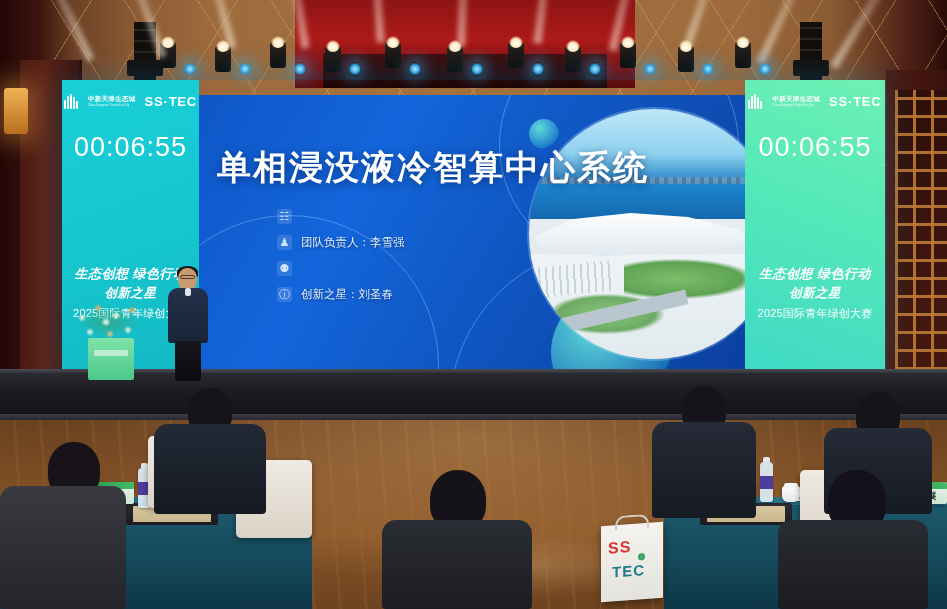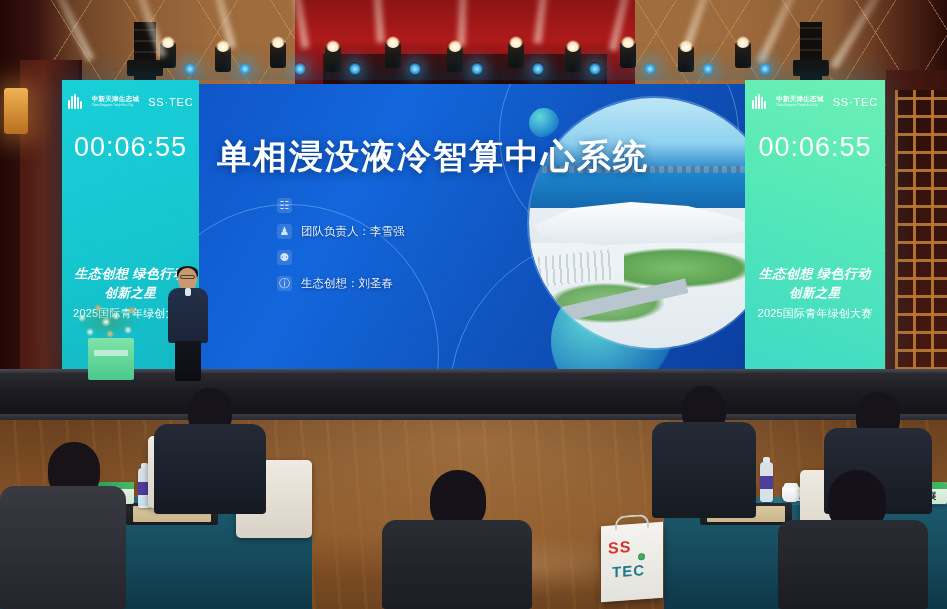--- a/index.html
+++ b/index.html
@@ -75,21 +75,21 @@
     background:radial-gradient(circle,#cfefff,#2ea8e8 45%,rgba(40,150,220,.15) 70%,transparent 72%);
     box-shadow:0 0 14px 4px rgba(60,170,230,.5); }
 
   
   .led{ position:absolute; left:62px; top:80px; width:823px; height:293px;
         box-shadow:0 0 30px rgba(0,120,180,.35); overflow:hidden; }
   .led-left{ position:absolute; left:0; top:0; width:137px; height:100%;
         background:linear-gradient(160deg,#19cfd8 0%, #16c6cf 55%, #13b8c4 100%); }
   .led-right{ position:absolute; right:0; top:0; width:140px; height:100%;
         background:linear-gradient(200deg,#6ef0b4 0%, #54e8b8 45%, #3fd9c6 100%); }
-  .led-center{ position:absolute; left:137px; top:4px; width:546px; height:100%;
+  .led-center{ position:absolute; left:137px; top:15px; width:546px; height:100%;
         background:linear-gradient(120deg,#0f56c8 0%, #1366db 30%, #0f53bd 62%, #0b3f9e 100%);
         overflow:hidden; }
 
   
   .arc{ position:absolute; border:1.5px solid rgba(150,210,255,.4); border-radius:50%; }
   .blob-cyan{ position:absolute; border-radius:50%;
         background:radial-gradient(circle at 35% 30%, rgba(110,240,220,.85), rgba(50,190,210,.35) 70%, transparent 72%); }
   .photo-circle{
     position:absolute; right:-34px; top:14px; width:250px; height:250px; border-radius:50%;
     overflow:hidden; box-shadow:0 0 0 2px rgba(180,225,255,.3);
@@ -130,21 +130,21 @@
   .meta-tx{ color:#e8f2ff; font-size:11.5px; white-space:nowrap; text-shadow:0 1px 3px rgba(0,20,60,.6); }
 
   
   .logo-row{ position:absolute; top:14px; left:0; width:100%;
              display:flex; align-items:center; justify-content:center; gap:9px; }
   .logo-mark{ width:15px; height:15px; position:relative; }
   .logo-mark i{ position:absolute; bottom:0; width:2px; background:#fff; border-radius:1px; }
   .logo-cn{ display:flex; flex-direction:column; line-height:1; }
   .logo-cn b{ font-size:6.5px; color:#fff; letter-spacing:.3px; white-space:nowrap; }
   .logo-cn s{ font-size:2.8px; color:rgba(255,255,255,.85); text-decoration:none; white-space:nowrap; margin-top:1px;}
-  .logo-ss{ font-size:11px; font-weight:normal; color:#fff; letter-spacing:.8px; white-space:nowrap; }
+  .logo-ss{ font-size:13px; font-weight:bold; color:#fff; letter-spacing:.8px; white-space:nowrap; }
   .timer{ position:absolute; top:52px; left:0; width:100%; text-align:center;
           font-size:27px; color:#fff; letter-spacing:1px; font-weight:300; }
   .slogan{ position:absolute; bottom:52px; left:0; width:100%; text-align:center; }
   .slogan .l1{ font-size:13px; font-weight:bold; color:#fff; letter-spacing:.5px; font-style:italic; }
   .slogan .l2{ font-size:12.5px; font-weight:bold; color:#fff; letter-spacing:.5px; font-style:italic; margin-top:2px;}
   .slogan .l3{ font-size:11px; color:#fff; letter-spacing:.2px; margin-top:4px; }
 
   
   .stage-front{ position:absolute; left:0; top:373px; width:947px; height:48px;
       background:linear-gradient(180deg,#2a2a31 0%,#1b1b21 40%,#121216 100%); }
@@ -356,21 +356,21 @@
           </div>
           <div class="meta-row">
             <span class="meta-ico">♟</span>
             <span class="meta-tx">团队负责人：李雪强</span>
           </div>
           <div class="meta-row">
             <span class="meta-ico">⚉</span>
           </div>
           <div class="meta-row">
             <span class="meta-ico">ⓘ</span>
-            <span class="meta-tx">生态创想：刘圣春</span>
+            <span class="meta-tx">创新之星：刘圣春</span>
           </div>
         </div>
     </div>
 
     <div class="led-right">
       <div class="logo-row">
         <span class="logo-mark">
           <i style="left:0;height:9px"></i>
             <i style="left:3px;height:13px"></i>
             <i style="left:6px;height:15px"></i>

